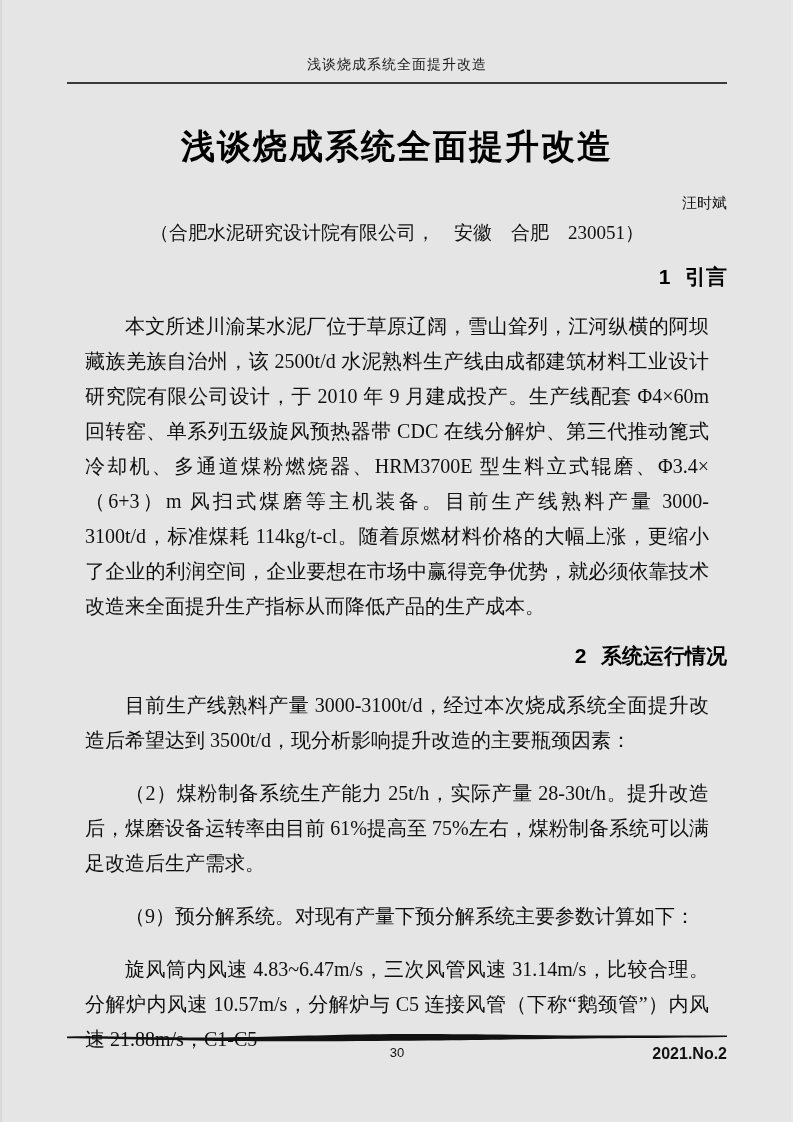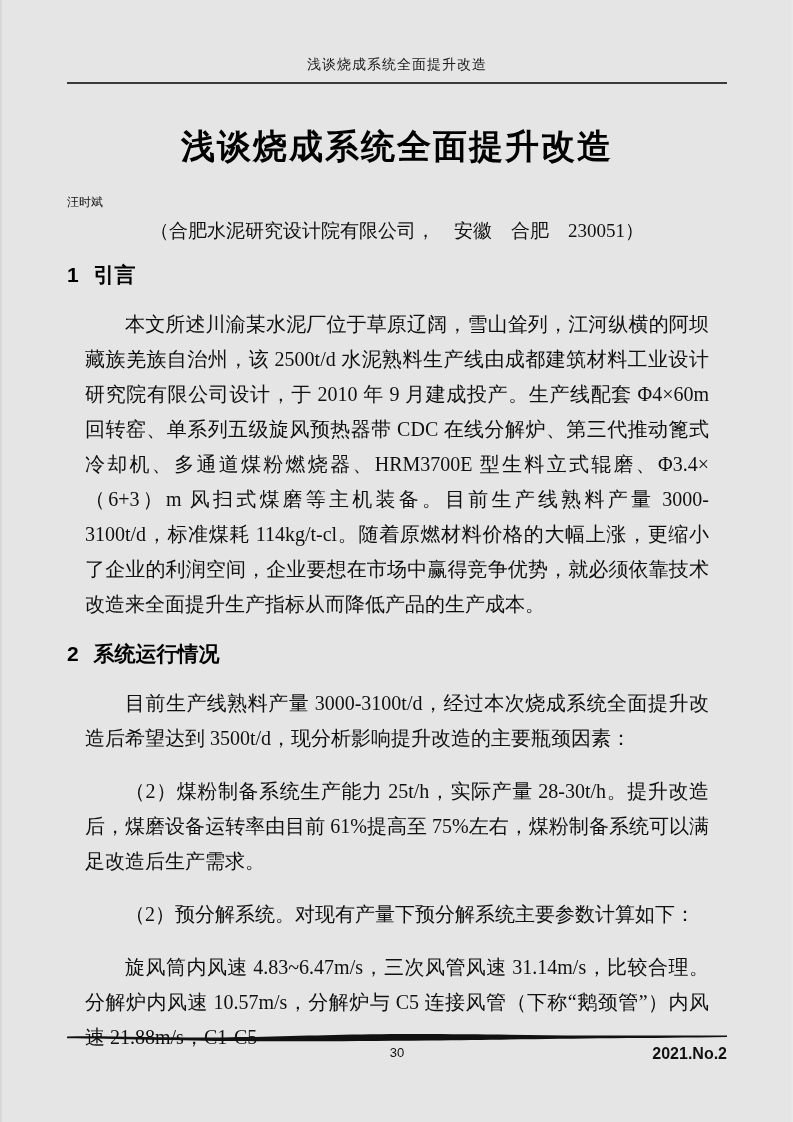--- a/index.html
+++ b/index.html
@@ -12,25 +12,25 @@
   .content{padding:0 64px 0 65px;}
   .running-title{
     padding-top:56px;text-align:center;font-size:14px;color:#1c1c1c;
     letter-spacing:1px;
   }
   .header-rule{height:2px;background:#3a3a3a;margin-top:8px;}
   .article-title{
     margin:40px 0 0;text-align:center;font-size:34px;font-weight:700;
     font-family:"Liberation Sans","DejaVu Sans",sans-serif;letter-spacing:2px;color:#000;
   }
-  .author{margin-top:24px;text-align:left;font-size:12px;}
+  .author{margin-top:24px;text-align:right;font-size:15px;}
   .affiliation{margin-top:7px;text-align:center;font-size:19px;}
   .section-heading{
     font-family:"Liberation Sans","DejaVu Sans",sans-serif;font-weight:700;
-    font-size:21px;margin:17px 0 9px;color:#000;
+    font-size:21px;margin:17px 0 9px;color:#000;text-align:right;
   }
   .section-heading .sec-num{margin-right:0.7em;}
   .body-para{
     font-size:20px;line-height:35px;margin:18px;text-align:justify;
     text-indent:2em;color:#101010;
   }
   .footer{position:absolute;left:65px;right:64px;top:1033px;}
   .footer-rule-svg{display:block;width:100%;height:10px;}
   .footer-row{position:relative;margin-top:2px;height:18px;}
   .page-number{
@@ -66,21 +66,21 @@
 
     <h2 class="section-heading">
       <span class="sec-num">2</span><span>系统运行情况</span>
     </h2>
 
     <p class="body-para">目前生产线熟料产量 3000-3100t/d，经过本次烧成系统全面提升改造后希望达到 3500t/d，现分析影响提升改造的主要瓶颈因素：</p>
 
 
     <p class="body-para">（2）煤粉制备系统生产能力 25t/h，实际产量 28-30t/h。提升改造后，煤磨设备运转率由目前 61%提高至 75%左右，煤粉制备系统可以满足改造后生产需求。</p>
 
-    <p class="body-para">（2）预分解系统。对现有产量下预分解系统主要参数计算如下：</p>
+    <p class="body-para">（9）预分解系统。对现有产量下预分解系统主要参数计算如下：</p>
 
     <p class="body-para">旋风筒内风速 4.83~6.47m/s，三次风管风速 31.14m/s，比较合理。分解炉内风速 10.57m/s，分解炉与 C5 连接风管（下称“鹅颈管”）内风速 21.88m/s，C1-C5</p>
 
   </div>
 
   <div class="footer">
     <svg class="footer-rule-svg" viewBox="0 0 660 10" preserveAspectRatio="none">
       <path fill="#111111" d="M0,3.4
            C 40,2.4 95,5.0 155,4.4
            C 225,3.6 265,1.3 335,1.0

